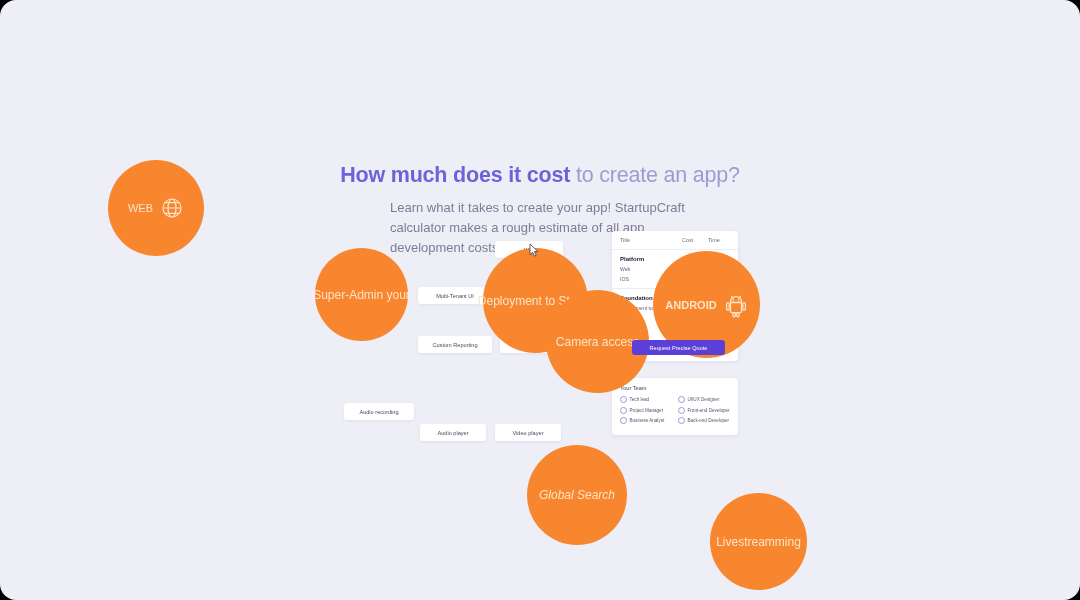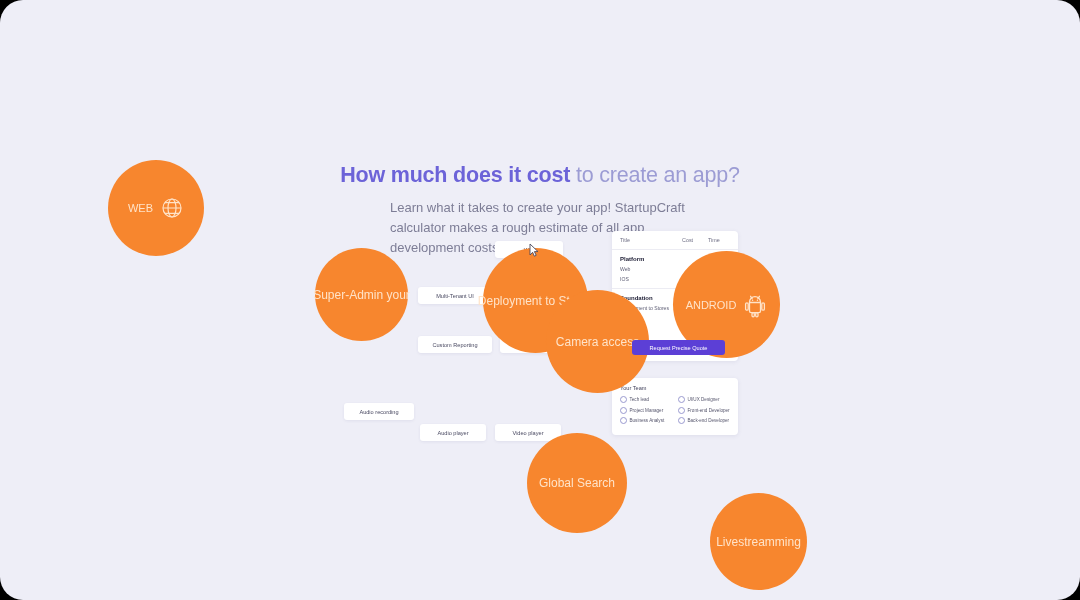--- a/index.html
+++ b/index.html
@@ -11,21 +11,21 @@
     width: 1080px;
     height: 600px;
     overflow: hidden;
     font-family: "Liberation Sans", sans-serif;
   }
   #page {
     position: relative;
     width: 1080px;
     height: 600px;
     background: #EEEEF7;
-    border-radius: 23px;
+    border-radius: 16px;
     overflow: hidden;
   }
 
   
   .hero-title {
     position: absolute;
     top: 163px;
     left: 0;
     width: 1080px;
     text-align: center;
@@ -274,41 +274,41 @@
             <line x1="4.8" y1="17.4" x2="19.2" y2="17.4"></line>
           </svg>
         </span>
       </div>
       <div class="bubble" style="left: 315px; top: 248px; width: 93px; height: 93px; font-size: 12px;">
         <span class="b-label">Super-Admin your</span>
       </div>
       <div class="bubble" style="left: 483px; top: 248px; width: 105px; height: 105px; font-size: 12px;">
         <span class="b-label">Deployment to Stores</span>
       </div>
-      <div class="bubble" style="left: 673px; top: 251px; width: 107px; height: 107px; font-size: 11px;">
+      <div class="bubble" style="left: 653px; top: 251px; width: 107px; height: 107px; font-size: 11px; font-weight: bold;">
         <span class="b-label">ANDROID</span>
         <span class="bubble-icon">
           <svg width="24" height="26" viewBox="0 0 24 26" fill="none" stroke="#FFE3C8" stroke-width="1.3" stroke-linecap="round">
             <path d="M6.5 10.5 h11 v8.5 a1.6 1.6 0 0 1 -1.6 1.6 h-7.8 a1.6 1.6 0 0 1 -1.6 -1.6 z"></path>
             <path d="M6.5 10.2 a5.5 5.5 0 0 1 11 0"></path>
             <line x1="7.6" y1="4.3" x2="9.1" y2="6.6"></line>
             <line x1="16.4" y1="4.3" x2="14.9" y2="6.6"></line>
             <circle cx="9.6" cy="8.2" r="0.7" fill="#FFE3C8" stroke="none"></circle>
             <circle cx="14.4" cy="8.2" r="0.7" fill="#FFE3C8" stroke="none"></circle>
             <rect x="2.6" y="10.8" width="2.6" height="7.4" rx="1.3"></rect>
             <rect x="18.8" y="10.8" width="2.6" height="7.4" rx="1.3"></rect>
             <rect x="9" y="20.6" width="2.3" height="4.2" rx="1.1"></rect>
             <rect x="12.7" y="20.6" width="2.3" height="4.2" rx="1.1"></rect>
           </svg>
         </span>
       </div>
       <div class="bubble" style="left: 546px; top: 290px; width: 103px; height: 103px; font-size: 12px;">
         <span class="b-label">Camera access</span>
       </div>
-      <div class="bubble" style="left: 527px; top: 433px; width: 100px; height: 100px; font-size: 12px;">
+      <div class="bubble" style="left: 527px; top: 445px; width: 100px; height: 100px; font-size: 12px; font-style: italic;">
         <span class="b-label">Global Search</span>
       </div>
       <div class="bubble" style="left: 710px; top: 493px; width: 97px; height: 97px; font-size: 12px;">
         <span class="b-label">Livestreamming</span>
       </div>
     </div>
 
   <svg class="cursor" width="11" height="14" viewBox="0 0 11 14">
     <path d="M1 1 L1 12 L3.6 9.3 L5.4 13.2 L7.2 12.3 L5.4 8.6 L9 8.6 Z" fill="#ffffff" stroke="#4a4a5e" stroke-width="0.9" stroke-linejoin="round"></path>
   </svg>

